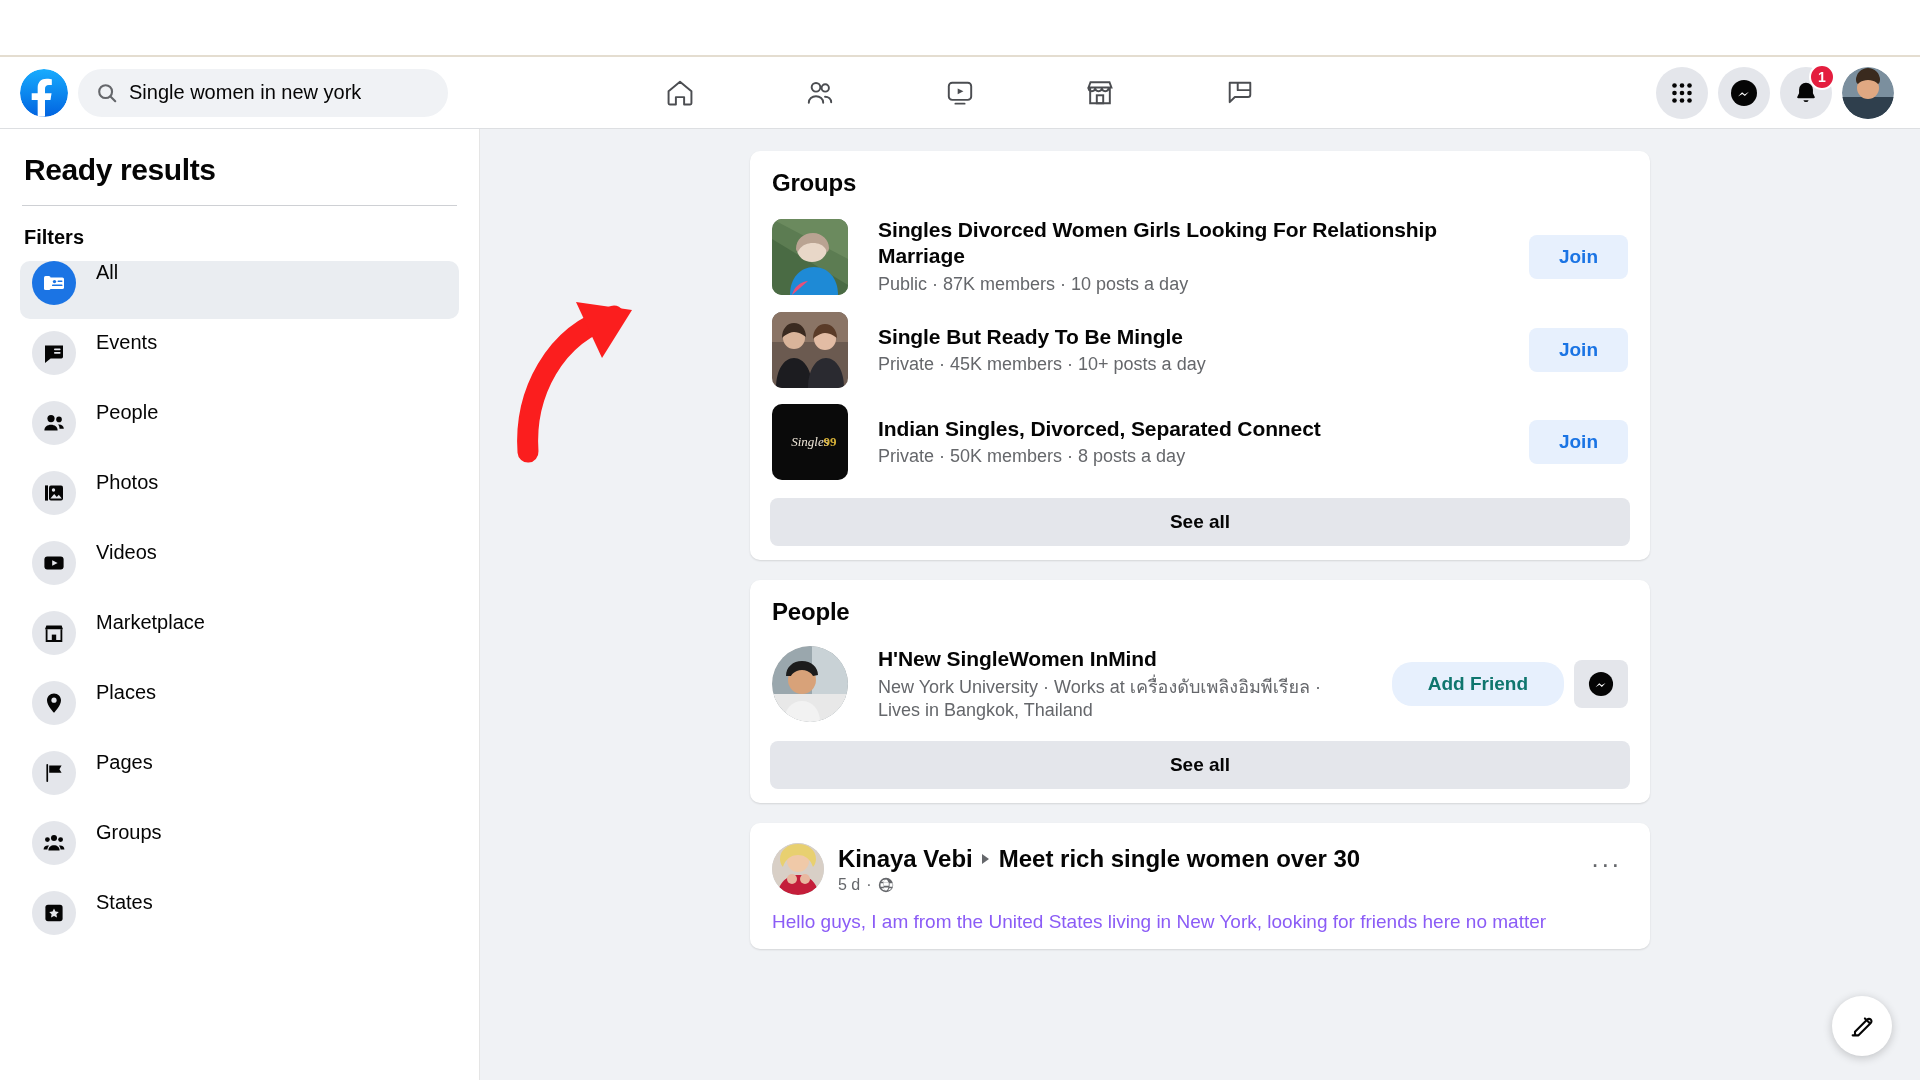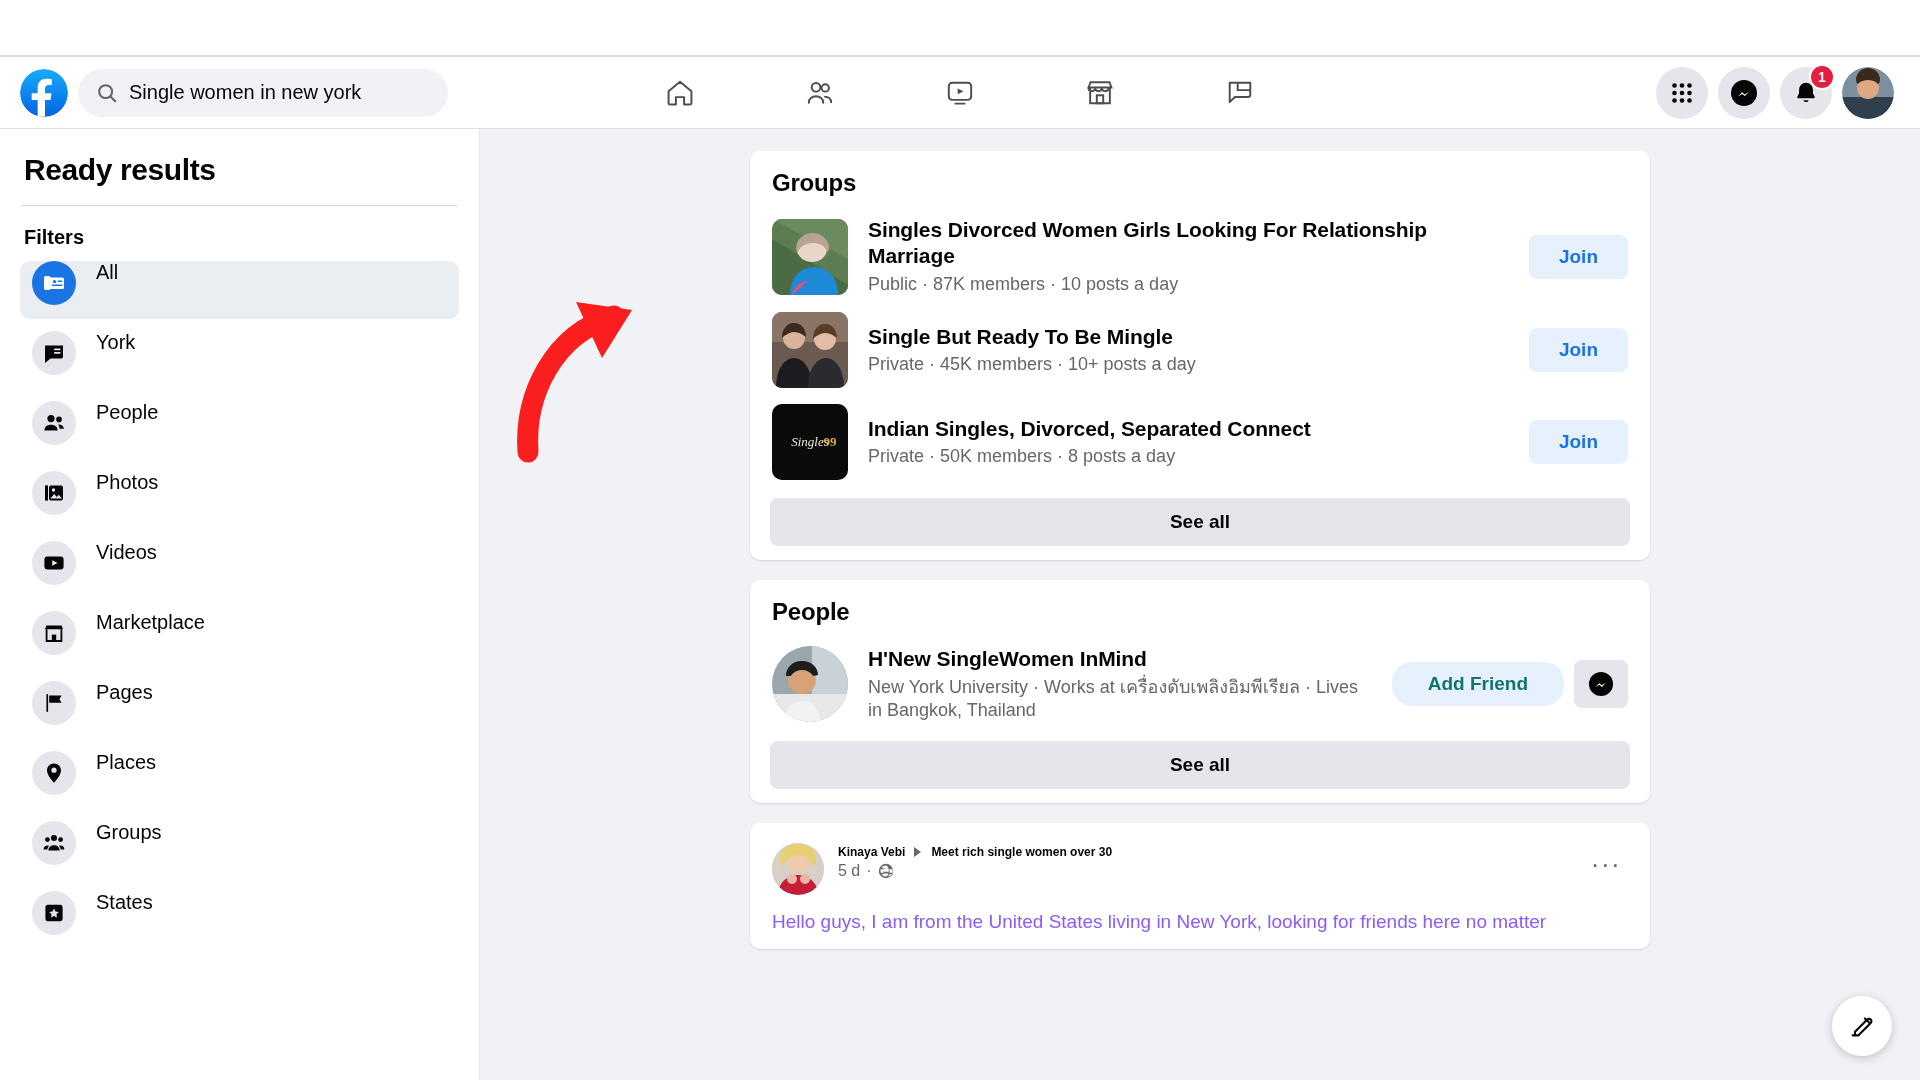--- a/index.html
+++ b/index.html
@@ -152,21 +152,21 @@
   .card-title {
     font-size:24px;
     font-weight:700;
     letter-spacing:-0.2px;
     margin-bottom:12px;
     padding-left:2px;
   }
 
   
   .result-row {
-    display:flex; align-items:center; gap:20px;
+    display:flex; align-items:center; gap:30px;
     padding:8px 2px;
     min-height:84px;
   }
   .thumb-sq {
     width:76px; height:76px;
     border-radius:10px;
     flex-shrink:0;
     overflow:hidden;
     position:relative;
     background:#ccc;
@@ -234,21 +234,21 @@
     color:#050505;
     cursor:pointer;
     margin-top:10px;
     font-family:inherit;
   }
 
   
   .post-head { display:flex; align-items:flex-start; gap:14px; padding:2px 2px 0 2px; }
   .post-avatar { width:52px; height:52px; border-radius:50%; overflow:hidden; flex-shrink:0; position:relative; background:#ccc; }
   .post-headtext { flex:1; min-width:0; padding-top:2px; }
-  .post-byline { font-size:12px; font-weight:700; color:#050505; display:flex; align-items:center; gap:7px; }
+  .post-byline { font-size:24px; font-weight:700; color:#050505; display:flex; align-items:center; gap:7px; }
   .post-byline .pagename { font-weight:700; }
   .post-sub { font-size:16px; color:#65676b; display:flex; align-items:center; gap:6px; margin-top:3px; }
   .post-more {
     width:44px; height:44px; border-radius:50%;
     display:flex; align-items:center; justify-content:center;
     cursor:pointer; color:#65676b; font-size:26px; letter-spacing:1.5px;
     flex-shrink:0;
   }
   .post-body {
     font-size:19px;
@@ -416,21 +416,21 @@
     </div>
 
     <div class="filter-item">
       <span class="filter-icon">
         <svg width="24" height="24" viewBox="0 0 24 24" fill="#050505">
           <path d="M3 4.6h18v11.2a1.6 1.6 0 01-1.6 1.6H8.6L3 22V4.6z"></path>
           <rect x="12" y="7.6" width="6.6" height="1.7" rx=".8" fill="#e4e6eb"></rect>
           <rect x="12" y="11" width="6.6" height="1.7" rx=".8" fill="#e4e6eb"></rect>
         </svg>
       </span>
-      <span class="filter-label">York</span>
+      <span class="filter-label">Events</span>
     </div>
 
     <div class="filter-item">
       <span class="filter-icon">
         <svg width="24" height="24" viewBox="0 0 24 24" fill="#050505">
           <circle cx="9" cy="7.6" r="3.6"></circle>
             <circle cx="17" cy="8.4" r="2.8"></circle>
           <path d="M2.4 19.4c0-3.5 2.9-5.6 6.6-5.6s6.6 2.1 6.6 5.6H2.4z"></path>
           <path d="M17 13.4c2.8 0 4.8 1.7 4.8 4.3h-4.3c0-1.7-.5-3.2-1.5-4.2.3 0 .7-.1 1-.1z"></path>
         </svg>
@@ -467,35 +467,35 @@
           <path d="M4.6 8.2V20h14.8V8.2"></path>
           <rect x="9.8" y="13.6" width="4.4" height="6.4" fill="#050505" stroke="none"></rect>
         </svg>
       </span>
       <span class="filter-label">Marketplace</span>
     </div>
 
     <div class="filter-item">
       <span class="filter-icon">
         <svg width="24" height="24" viewBox="0 0 24 24" fill="#050505">
+          <path d="M12 2.4c-4 0-7 3-7 6.9 0 5 6.1 11.6 6.4 11.9a.8.8 0 001.2 0c.3-.3 6.4-6.9 6.4-11.9 0-3.9-3-6.9-7-6.9z"></path>
+          <circle cx="12" cy="9.2" r="2.6" fill="#e4e6eb"></circle>
+        </svg>
+      </span>
+      <span class="filter-label">Places</span>
+    </div>
+
+    <div class="filter-item">
+      <span class="filter-icon">
+        <svg width="24" height="24" viewBox="0 0 24 24" fill="#050505">
           <rect x="4.4" y="3" width="1.7" height="18" rx=".8"></rect>
           <path d="M7.2 4.6h12.4l-2.2 3.6 2.2 3.6H7.2z"></path>
         </svg>
       </span>
       <span class="filter-label">Pages</span>
-    </div>
-
-    <div class="filter-item">
-      <span class="filter-icon">
-        <svg width="24" height="24" viewBox="0 0 24 24" fill="#050505">
-          <path d="M12 2.4c-4 0-7 3-7 6.9 0 5 6.1 11.6 6.4 11.9a.8.8 0 001.2 0c.3-.3 6.4-6.9 6.4-11.9 0-3.9-3-6.9-7-6.9z"></path>
-          <circle cx="12" cy="9.2" r="2.6" fill="#e4e6eb"></circle>
-        </svg>
-      </span>
-      <span class="filter-label">Places</span>
     </div>
 
     <div class="filter-item">
       <span class="filter-icon">
         <svg width="24" height="24" viewBox="0 0 24 24" fill="#050505">
           <circle cx="12" cy="7" r="3"></circle>
             <circle cx="5.4" cy="8.6" r="2.4"></circle>
             <circle cx="18.6" cy="8.6" r="2.4"></circle>
           <path d="M6.4 19.4c0-3.1 2.5-5.1 5.6-5.1s5.6 2 5.6 5.1H6.4z"></path>
           <path d="M1.6 18.4c0-2.4 1.8-3.9 4.1-3.9.5 0 1 .1 1.4.2-1 1-1.6 2.3-1.7 3.7H1.6z"></path>

